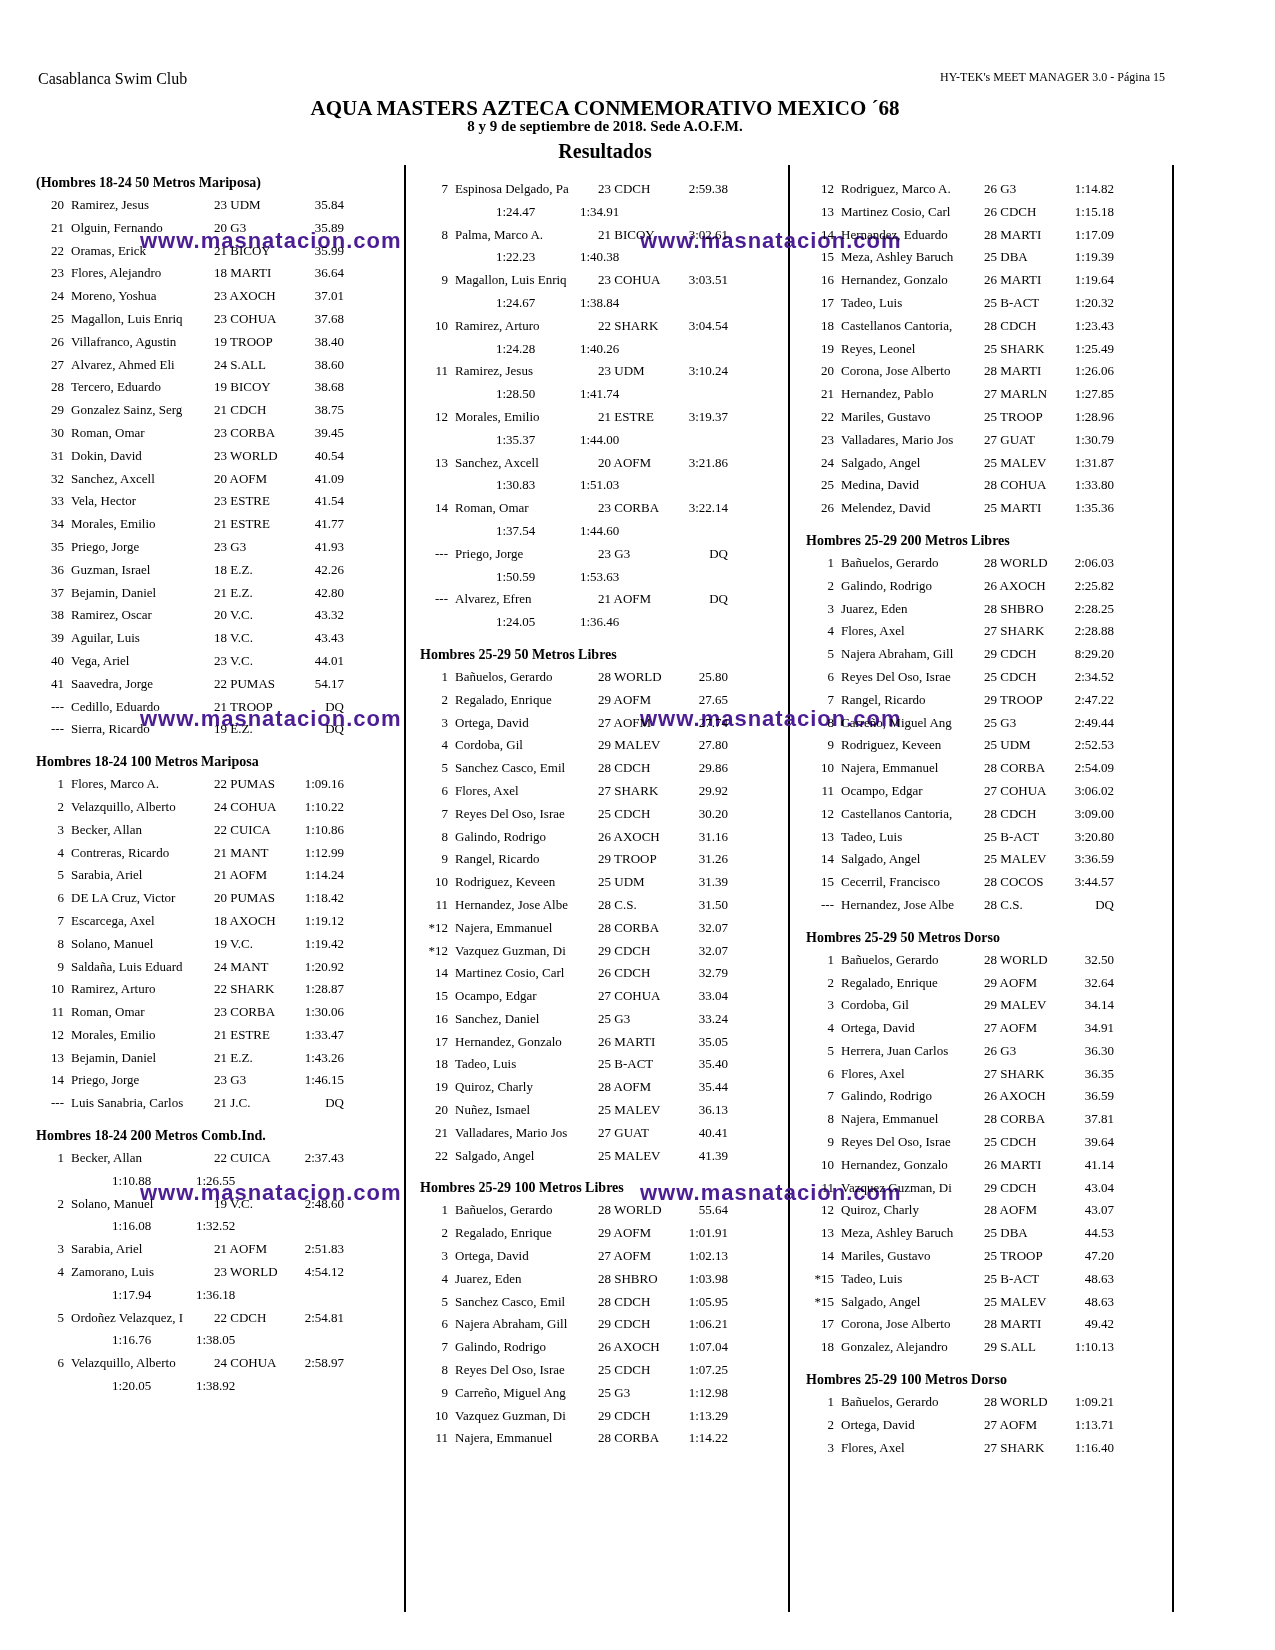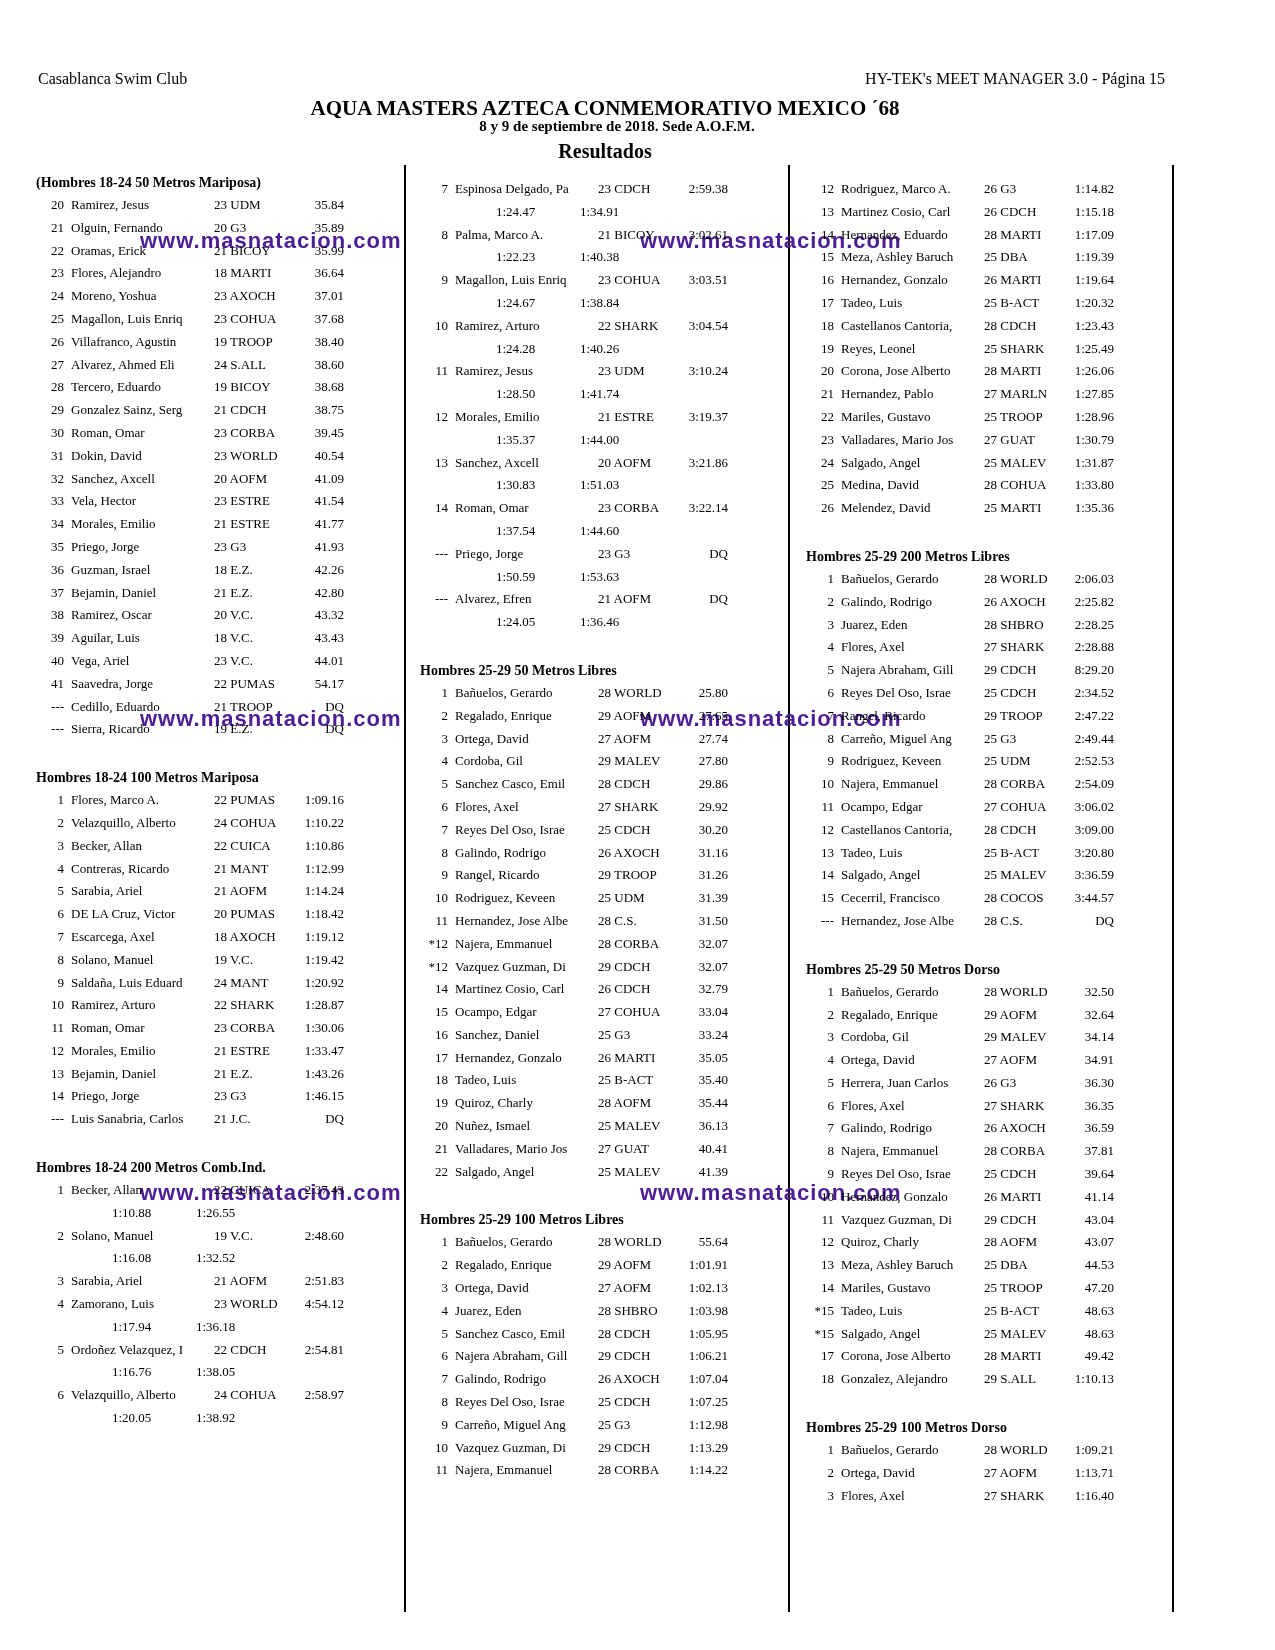--- a/index.html
+++ b/index.html
@@ -1,30 +1,30 @@
 <!DOCTYPE html>
 <html><head>
 <meta charset="utf-8">
 <style>
   html, body { margin:0; padding:0; background:#ffffff; }
   body { width:1275px; height:1650px; position:relative; overflow:hidden;
          font-family:"Liberation Serif","DejaVu Serif",serif; color:#000; }
   .hdr-left { position:absolute; left:38px; top:70px; font-size:16px; }
-  .hdr-right { position:absolute; right:110px; top:70px; font-size:16px; }
+  .hdr-right { position:absolute; right:110px; top:70px; font-size:12px; }
   .title { position:absolute; left:0; width:1210px; text-align:center; font-weight:bold; }
   .t1 { top:96px; font-size:21px; }
-  .t2 { top:118px; font-size:15px;padding-left:12px; }
+  .t2 { top:118px; font-size:15px; }
   .t3 { top:140px; font-size:20px; }
   .col { position:absolute; top:178px; }
   .col1 { left:36px; width:360px; }
   .col2 { left:420px; width:360px; }
   .col3 { left:806px; width:366px; }
   .vline { position:absolute; top:165px; width:2px; height:1447px; background:#000; }
   .v1 { left:404px; } .v2 { left:788px; } .v3 { left:1172px; }
-  .event { font-weight:bold; font-size:14px; height:22px; line-height:22px; margin-top:26px; white-space:nowrap; }
+  .event { font-weight:bold; font-size:14px; height:22px; line-height:22px; margin-top:10px; white-space:nowrap; }
   .event.first { margin-top:-6px; }
   .row { position:relative; height:22.8px; line-height:22.8px; font-size:13px; white-space:nowrap; }
   .row span { position:absolute; top:0; }
   .place { width:28px; text-align:right; left:0; }
   .name { left:35px; width:140px; overflow:hidden; }
   .team { left:178px; }
   .time { left:250px; width:58px; text-align:right; }
   .split1 { left:76px; }
   .split2 { left:160px; }
   .wm { position:absolute; font-family:"Liberation Sans","DejaVu Sans",sans-serif; font-weight:bold;

